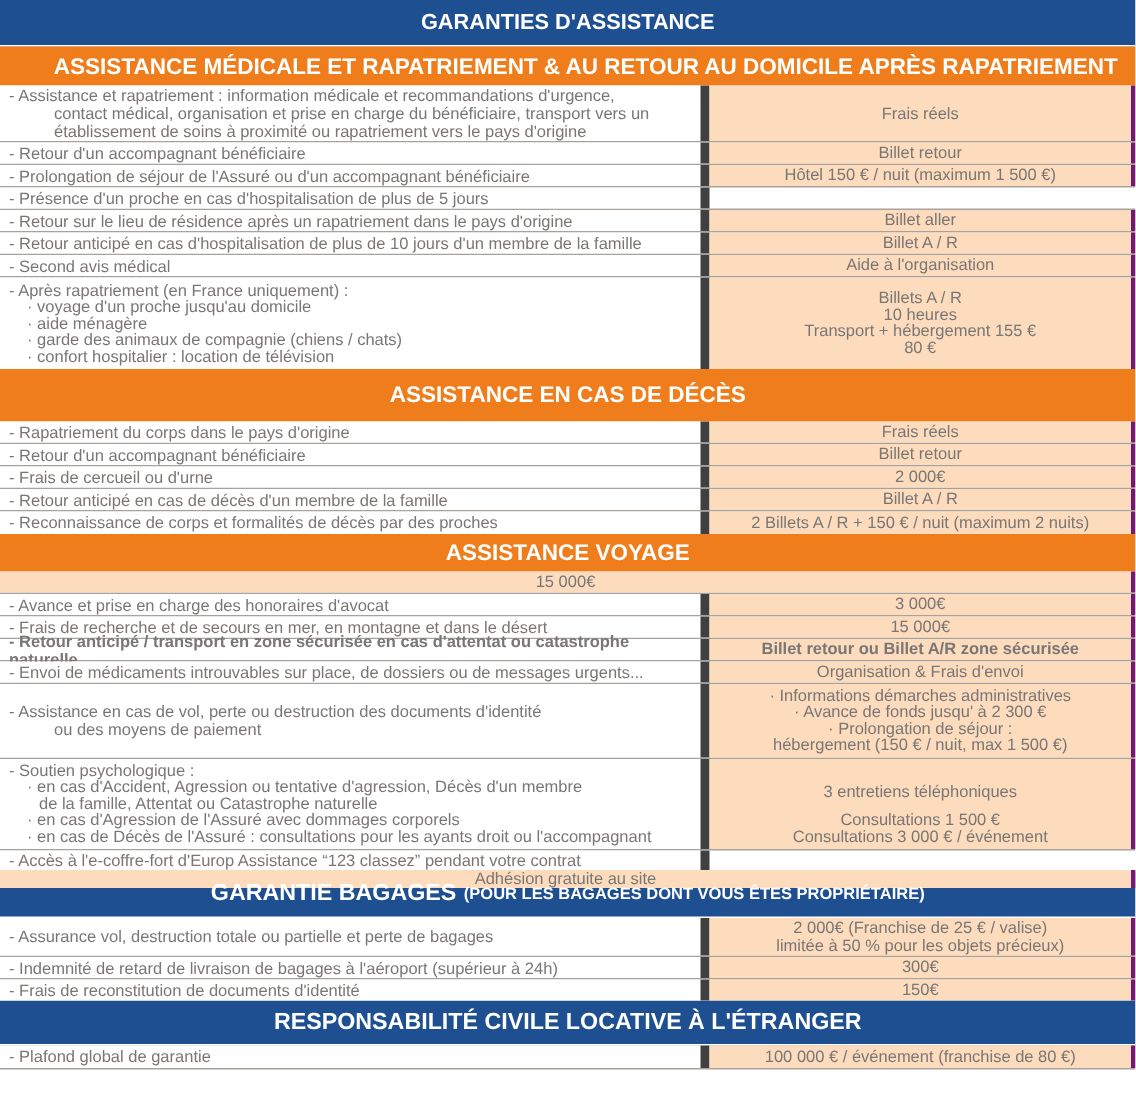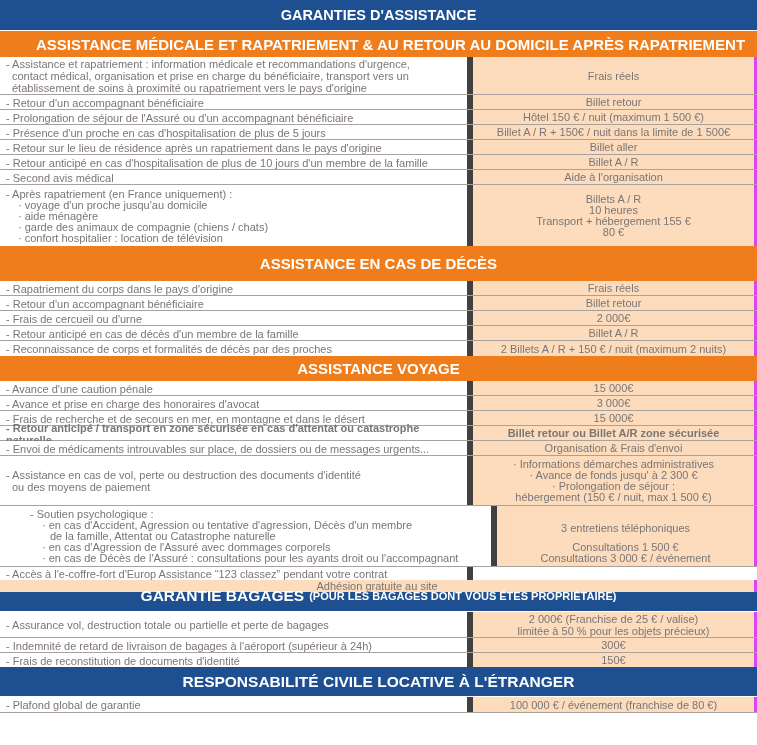--- a/index.html
+++ b/index.html
@@ -20,25 +20,25 @@
     .hdr-sub { font-size: 11px; margin-left: 5px; }
     .row { display: flex; box-sizing: border-box; border-bottom: 1px solid #a8a19c; }
     .cell-l {
       width: 473px; box-sizing: border-box; background: #ffffff; color: #7a7675;
       font-size: 11px; line-height: 12px; padding: 1px 0 0 6px;
       border-right: 6px solid #404040; display: flex; flex-direction: column; justify-content: center;
     }
     .cell-r {
       flex: 1; background: #fcdcbd; color: #7a7675; font-size: 11px; line-height: 12px;
       text-align: center; display: flex; flex-direction: column; justify-content: center; align-items: center;
-      border-right: 3px solid #d946ef;
+      border-right: 3px solid #701a75;
     }
     .sub { padding-left: 12px; }
     .sub2 { padding-left: 20px; }
-    .ml { padding-left: 6px; }
+    .ml { padding-left: 6px; margin-left: 24px; }
   </style>
 </head>
 <body>
 
 <div class="table">
 
   <div class="hdr-blue hdr-main">
     <span>GARANTIES D'ASSISTANCE</span>
   </div>
 
@@ -68,23 +68,20 @@
     <div class="cell-l">
         <div>- Prolongation de séjour de l'Assuré ou d'un accompagnant bénéficiaire</div>
       </div>
     <div class="cell-r">
         <div>Hôtel 150 € / nuit (maximum 1 500 €)</div>
       </div>
   </div>
   <div class="row" style="height:15px;">
     <div class="cell-l">
         <div>- Présence d'un proche en cas d'hospitalisation de plus de 5 jours</div>
-      </div>
-    <div class="cell-r">
-        <div>Billet A / R + 150€ / nuit dans la limite de 1 500€</div>
       </div>
   </div>
   <div class="row" style="height:15px;">
     <div class="cell-l">
         <div>- Retour sur le lieu de résidence après un rapatriement dans le pays d'origine</div>
       </div>
     <div class="cell-r">
         <div>Billet aller</div>
       </div>
   </div>
@@ -161,23 +158,20 @@
       </div>
     <div class="cell-r">
         <div>2 Billets A / R + 150 € / nuit (maximum 2 nuits)</div>
       </div>
   </div>
 
   <div class="hdr-orange hdr-sec" style="height:25px;">
     <span>ASSISTANCE VOYAGE</span>
   </div>
   <div class="row" style="height:15px;">
-    <div class="cell-l">
-        <div>- Avance d'une caution pénale</div>
-      </div>
     <div class="cell-r">
         <div>15 000€</div>
       </div>
   </div>
   <div class="row" style="height:15px;">
     <div class="cell-l">
         <div>- Avance et prise en charge des honoraires d'avocat</div>
       </div>
     <div class="cell-r">
         <div>3 000€</div>
@@ -212,21 +206,21 @@
       <div>- Assistance en cas de vol, perte ou destruction des documents d'identité</div>
       <div class="ml">ou des moyens de paiement</div>
     </div>
     <div class="cell-r" style="line-height:11px;">
       <div>· Informations démarches administratives</div>
       <div>· Avance de fonds jusqu' à 2 300 €</div>
       <div>· Prolongation de séjour :</div>
       <div>hébergement (150 € / nuit, max 1 500 €)</div>
     </div>
   </div>
-  <div class="row" style="height:61px;padding-left:24px;">
+  <div class="row" style="height:61px;">
     <div class="cell-l" style="line-height:11px;">
       <div>- Soutien psychologique :</div>
       <div class="sub">· en cas d'Accident, Agression ou tentative d'agression, Décès d'un membre</div>
       <div class="sub2">de la famille, Attentat ou Catastrophe naturelle</div>
       <div class="sub">· en cas d'Agression de l'Assuré avec dommages corporels</div>
       <div class="sub">· en cas de Décès de l'Assuré : consultations pour les ayants droit ou l'accompagnant</div>
     </div>
     <div class="cell-r" style="line-height:11px; justify-content:flex-end; padding-bottom:2px; box-sizing:border-box;">
       <div style="margin-bottom:8px;">3 entretiens téléphoniques</div>
       <div>Consultations 1 500 €</div>

